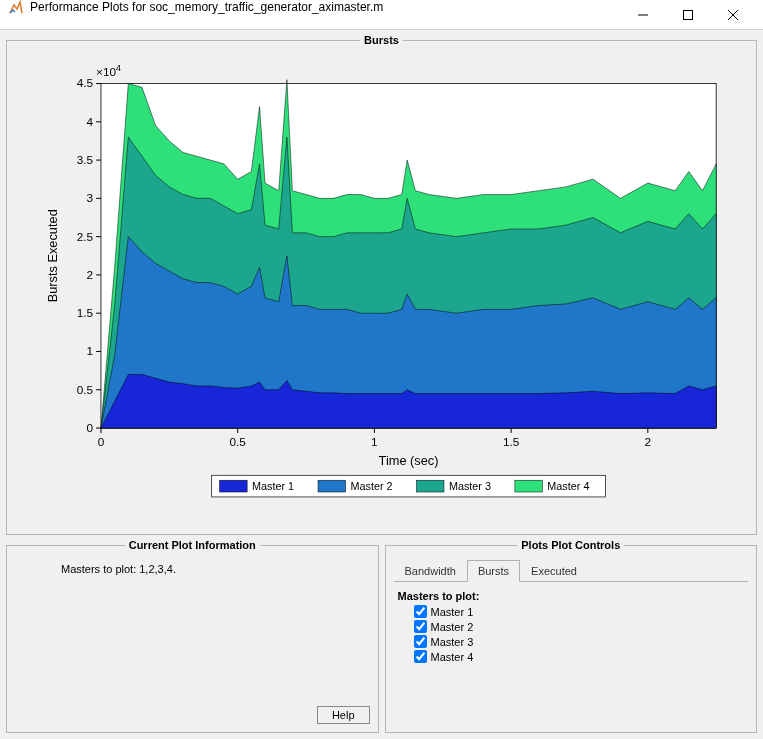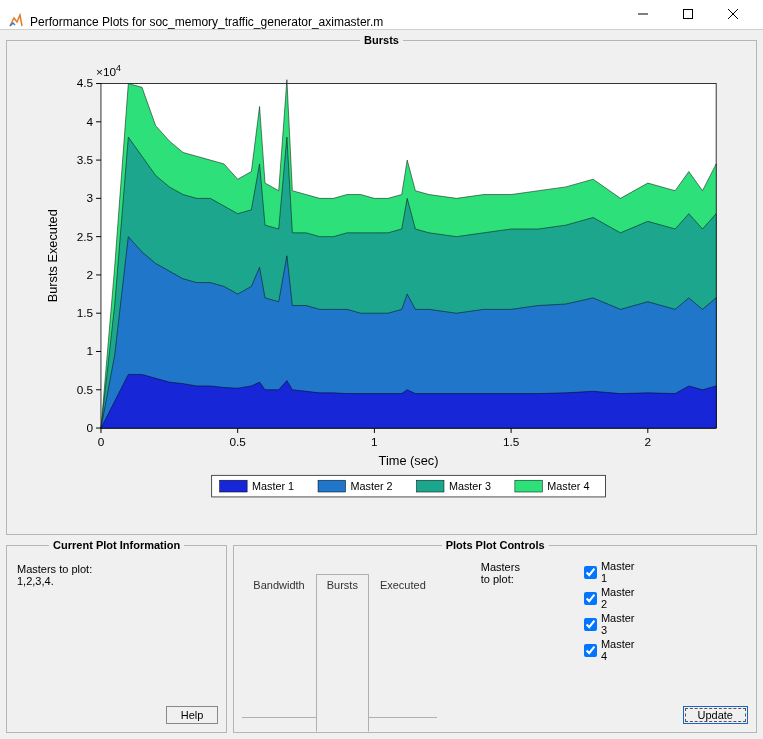--- a/index.html
+++ b/index.html
@@ -1,37 +1,37 @@
 <!DOCTYPE html>
 <html><head>
 <meta charset="utf-8">
 <style>
   * { box-sizing: border-box; margin: 0; padding: 0; }
   body { font-family: "Segoe UI", Tahoma, sans-serif; font-size: 12px; background: #f0f0f0; width: 763px; height: 739px; overflow: hidden; }
-  .titlebar { height: 30px; background: #fff; border-bottom: 1px solid #d0d0d0; display: flex; align-items: flex-end; padding: 0 8px; }
+  .titlebar { height: 30px; background: #fff; border-bottom: 1px solid #d0d0d0; display: flex; align-items: flex-start; padding: 0 8px; }
   .titlebar .app-icon { width: 16px; height: 16px; margin-right: 6px; }
   .titlebar .title { flex: 1; font-size: 12px; color: #000; }
   .titlebar .win-controls { display: flex; gap: 0; }
   .titlebar .win-btn { width: 45px; height: 30px; display: flex; align-items: center; justify-content: center; color: #000; cursor: default;}
   .main { padding: 4px 6px 6px 6px; height: calc(100% - 30px); display: flex; flex-direction: column; gap: 4px; }
-  fieldset { border: 1px solid #b5b5b5; background: #f0f0f0; position: relative; padding: 8px; gap: 40px; }
+  fieldset { border: 1px solid #b5b5b5; background: #f0f0f0; position: relative; padding: 8px; }
   fieldset > legend { font-size: 11px; font-weight: bold; color: #000; padding: 0 4px; text-align: center; margin: 0 auto; }
   .plot-area { flex: 1 1 auto; min-height: 500px; display: flex; flex-direction: column; align-items: center; }
   .plot-svg { width: 100%; height: 100%; }
   .bottom-row { display: flex; gap: 6px; height: 200px; }
-  .bottom-row fieldset { flex: 1; display: flex; flex-direction: row; }
-  .info-text { font-size: 11px; color: #000; padding: 4px 2px; }
+  .bottom-row fieldset { flex: 1; display: flex; flex-direction: column; }
+  .info-text { font-size: 11px; color: #000; padding: 4px 2px; margin-left: 44px; }
   .help-btn-row { margin-top: auto; display: flex; justify-content: flex-end; }
   button { font-family: inherit; font-size: 11px; background: #f0f0f0; border: 1px solid #888; padding: 2px 14px; cursor: default; margin-left: 8px; }
   button.primary { border: 1px solid #1864c9; outline: 1px dashed #555; outline-offset: -3px; }
   .tabs { display: flex; border-bottom: 1px solid #b0b0b0; font-size: 11px; margin-bottom: 6px; }
-  .tab { padding: 4px 10px; border: 1px solid transparent; border-bottom: none; position: relative; top: 15px; color: #333; }
+  .tab { padding: 4px 10px; border: 1px solid transparent; border-bottom: none; position: relative; top: 1px; color: #333; }
   .tab.active { background: #f0f0f0; border-color: #b0b0b0; border-bottom: 1px solid #f0f0f0; }
   .cb-row { display: flex; align-items: center; gap: 4px; padding: 1px 0 1px 20px; font-size: 11px; }
-  .cb-group-label { font-size: 11px; padding: 2px 4px; }
+  .cb-group-label { font-size: 11px; padding: 2px 4px; font-weight: bold; }
   .update-row { margin-top: auto; display: flex; justify-content: flex-end; }
   input[type=checkbox] { width: 13px; height: 13px; }
 </style>
 </head>
 <body>
 
 <div class="titlebar">
   <span class="app-icon">
     <svg viewBox="0 0 16 16">
         <path d="M2 13 L6 5 L9 9 L12 2 L14 13" fill="none" stroke="#e07b2a" stroke-width="1.5"></path>
@@ -142,18 +142,15 @@
           </div>
           <div class="cb-row">
             <input type="checkbox" checked="" style="">
             <span>Master 3</span>
           </div>
           <div class="cb-row">
             <input type="checkbox" checked="" style="">
             <span>Master 4</span>
           </div>
         </div>
-      <div class="update-row">
-        <button class="primary">Update</button>
-      </div>
     </fieldset>
   </div>
 </div>
 
 </body></html>

